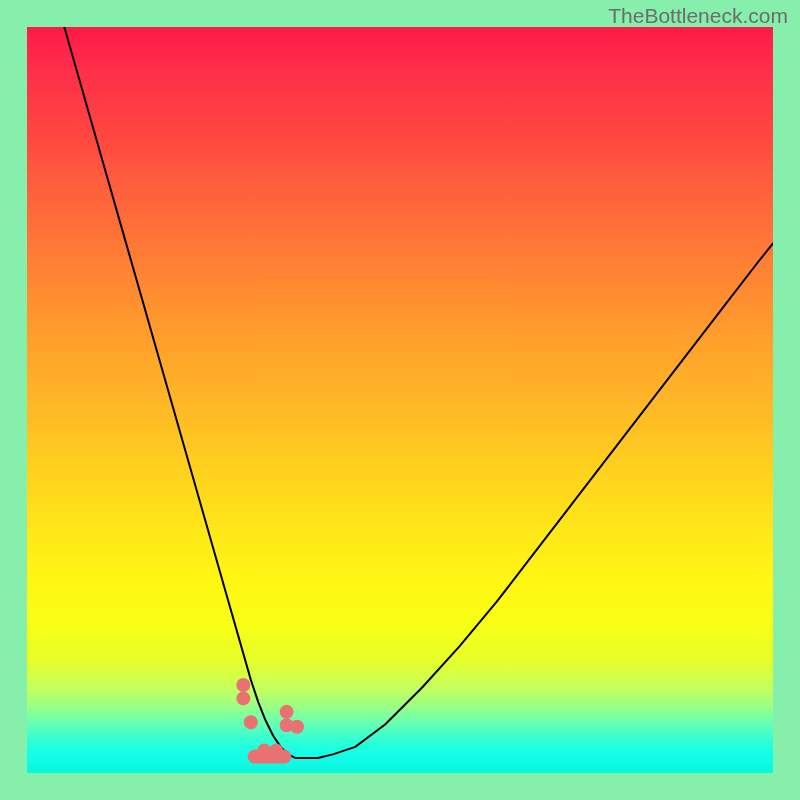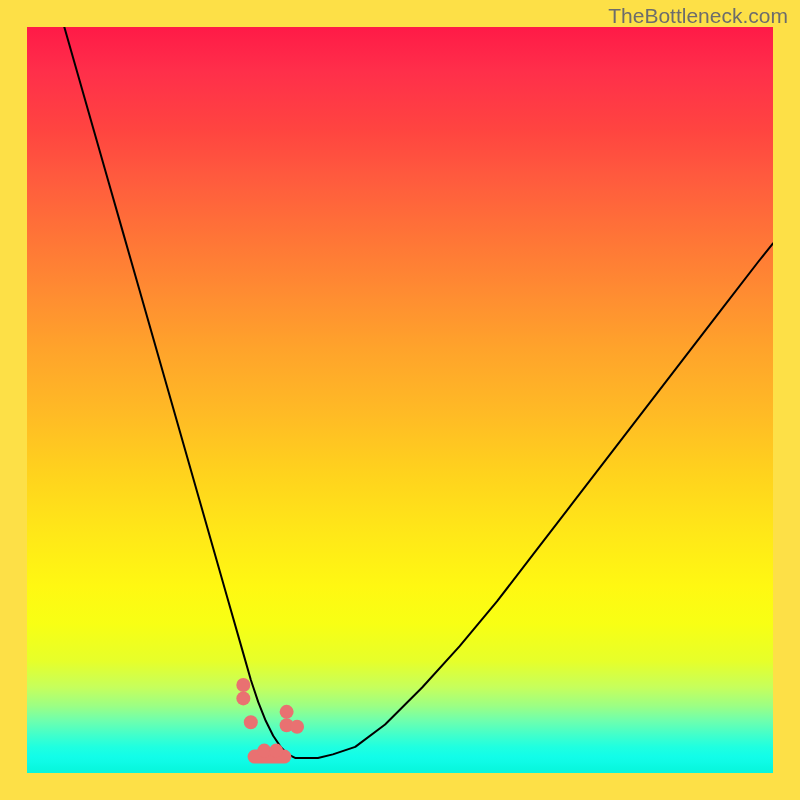--- a/index.html
+++ b/index.html
@@ -10,21 +10,21 @@
     overflow: hidden;
     background: #000000;
     font-family: Arial, Helvetica, sans-serif;
   }
   .frame {
     position: absolute;
     left: 0;
     top: 0;
     width: 800px;
     height: 800px;
-    background: #fde047;
+    background: #86efac;
   }
   .plot-area {
     position: absolute;
     
     left: 27px;
     top: 27px;
     width: 746px;
     height: 746px;
     overflow: hidden;
   }

